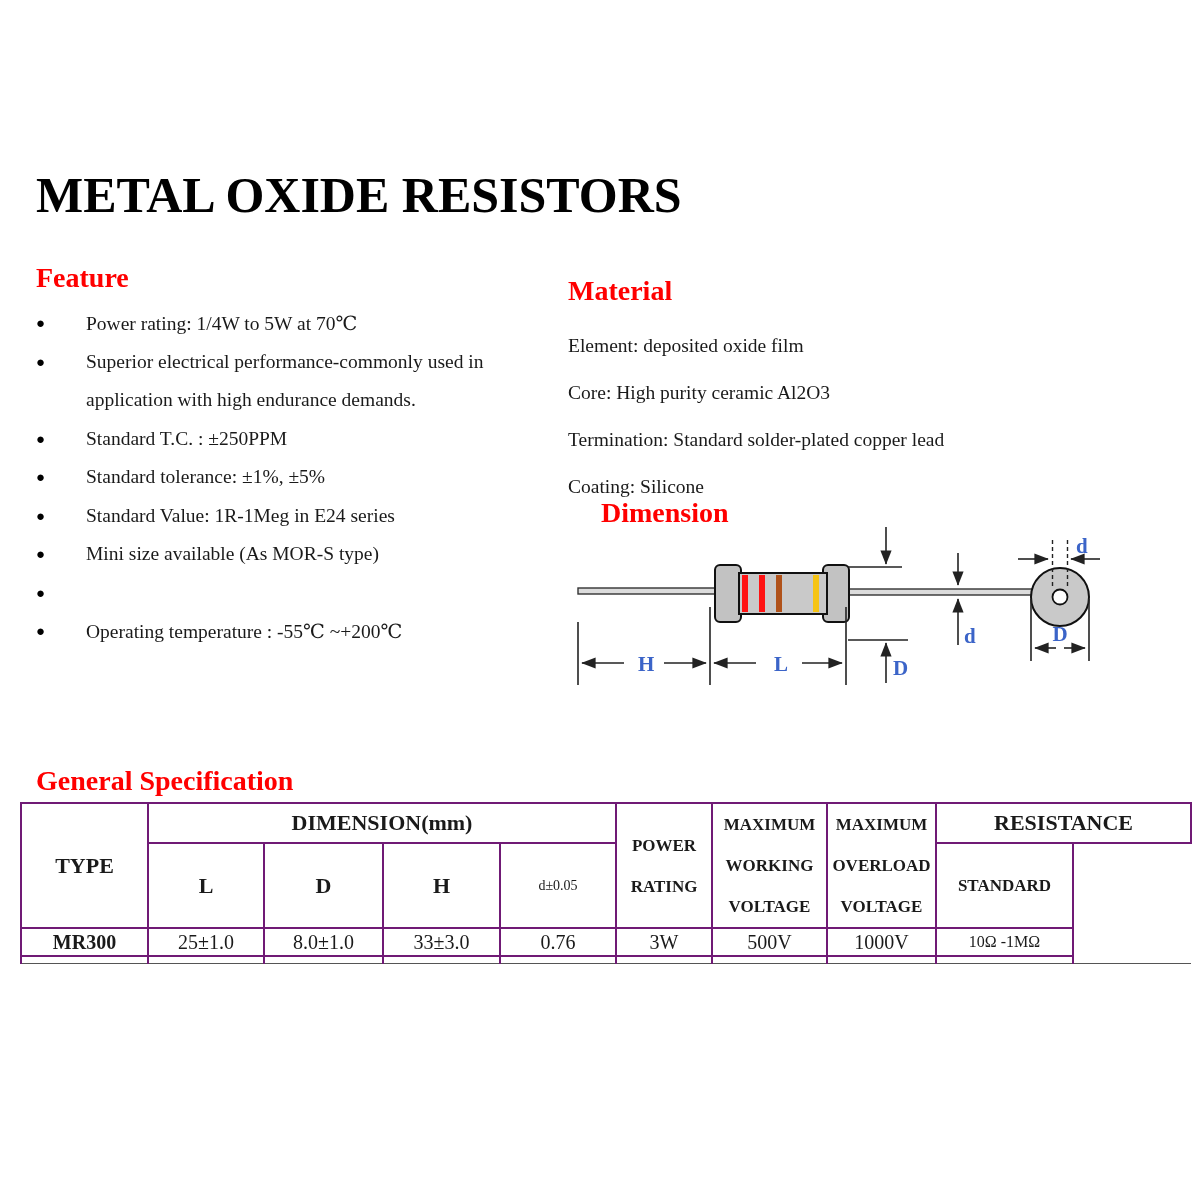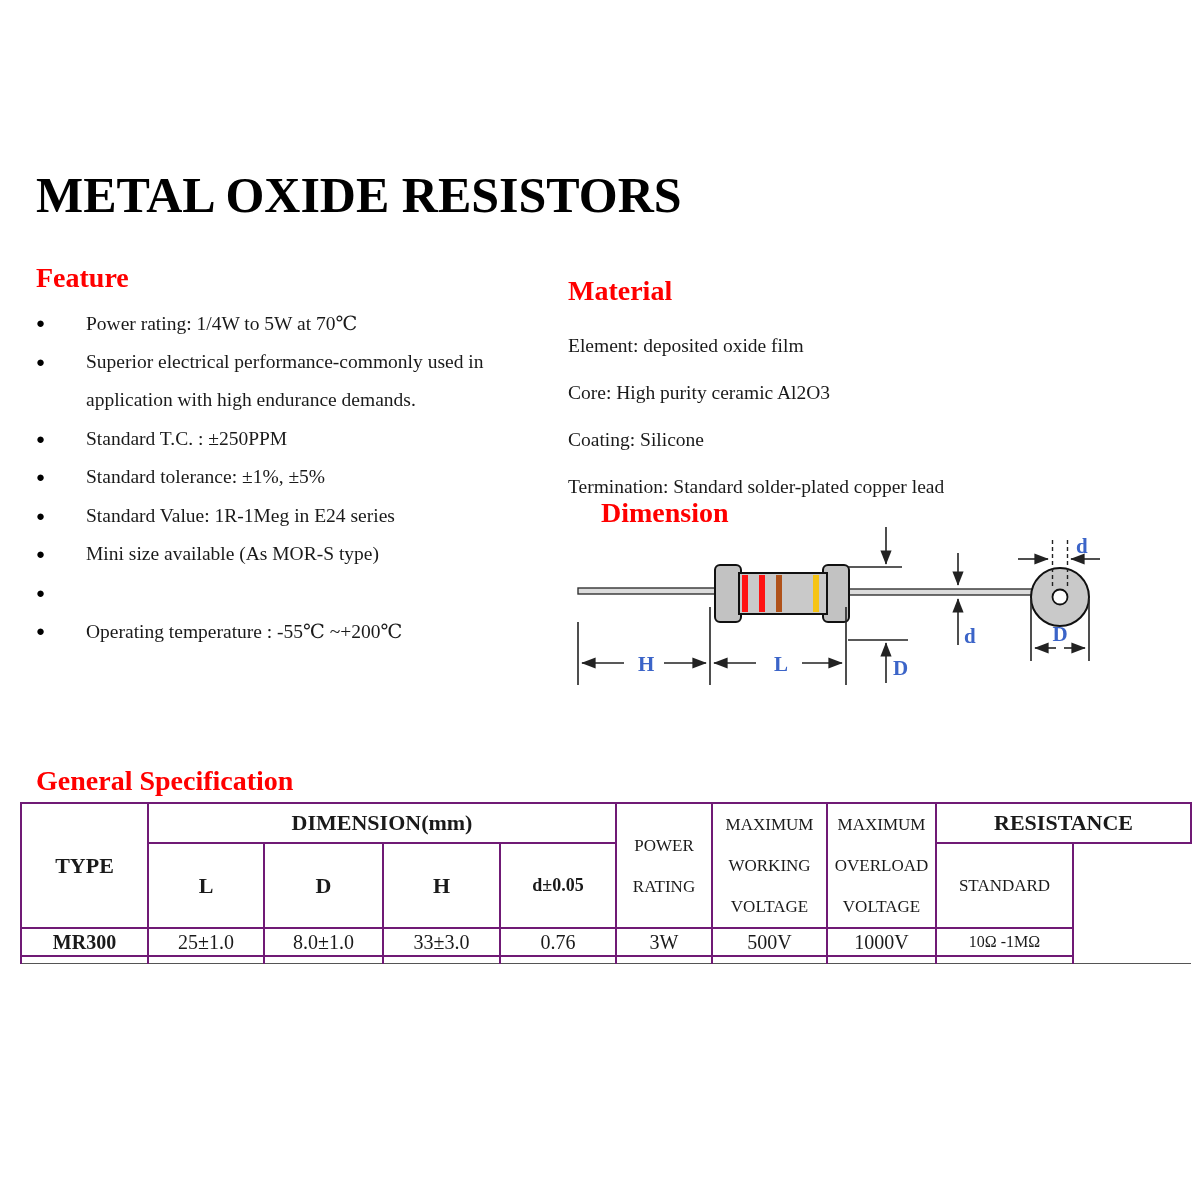--- a/index.html
+++ b/index.html
@@ -61,22 +61,22 @@
     border:2px solid #701a75;text-align:center;vertical-align:middle;
     padding:0;font-family:"Liberation Serif","DejaVu Serif",serif;overflow:hidden;
   }
   .spec-table .ghost{border:none;background:transparent;}
   .spec-table tr.r1{height:38px;}
   .spec-table tr.r2{height:80px;}
   .spec-table tr.r3{height:28px;}
   .spec-table tr.r4{height:7px;}
   .spec-table tr.r4 td{border-bottom:1.5px solid #555;}
   .h-big{font-size:22px;font-weight:bold;}
-  .h-mid{font-size:18px;font-weight:bold;}
-  .h-small{font-size:17px;font-weight:normal;}
+  .h-mid{font-size:14px;font-weight:normal;}
+  .h-small{font-size:17px;font-weight:bold;}
   .h-stack{vertical-align:top;}
   .h-stack div{line-height:40px;padding-top:1px;}
   td.v{font-size:20px;font-weight:normal;}
   td.v-bold{font-size:20px;font-weight:bold;}
   td.v-res{font-size:16px;font-weight:normal;}
 </style>
 </head>
 <body>
 
 <div class="title-row">
@@ -120,22 +120,22 @@
   <div class="f-row">
     <span class="f-bullet">●</span>
     <span class="f-text">Operating temperature : -55℃ ~+200℃</span>
   </div>
 </div>
 
 <h2 id="material-heading" class="red-h">Material</h2>
 <div class="material-lines">
   <div class="m-line">Element: deposited oxide film</div>
   <div class="m-line">Core: High purity ceramic Al2O3</div>
+  <div class="m-line">Termination: Standard solder-plated copper lead</div>
   <div class="m-line">Coating: Silicone</div>
-  <div class="m-line">Termination: Standard solder-plated copper lead</div>
 </div>
 
 <h2 id="dimension-heading" class="red-h">Dimension</h2>
 
 <svg class="diagram" viewBox="0 0 640 185">
   <defs>
     <marker id="ah" markerWidth="9" markerHeight="7" refX="8.5" refY="3.5" orient="auto">
       <path d="M0,0 L9,3.5 L0,7 Z" fill="#222"></path>
     </marker>
   </defs>

